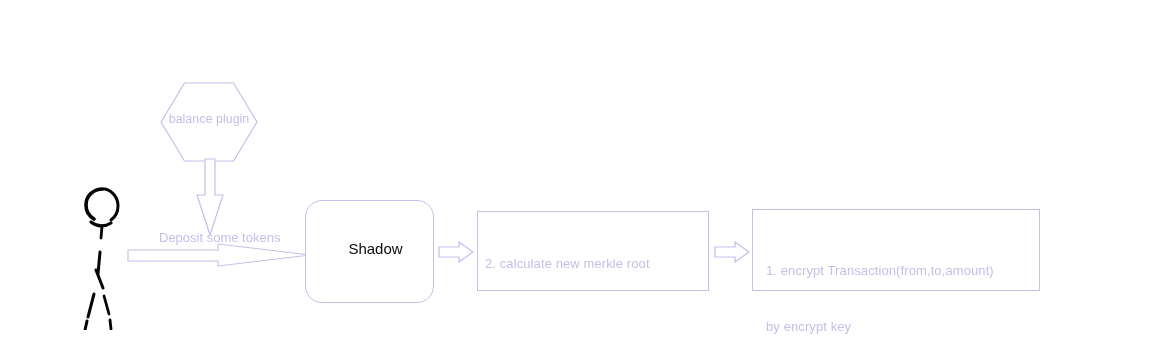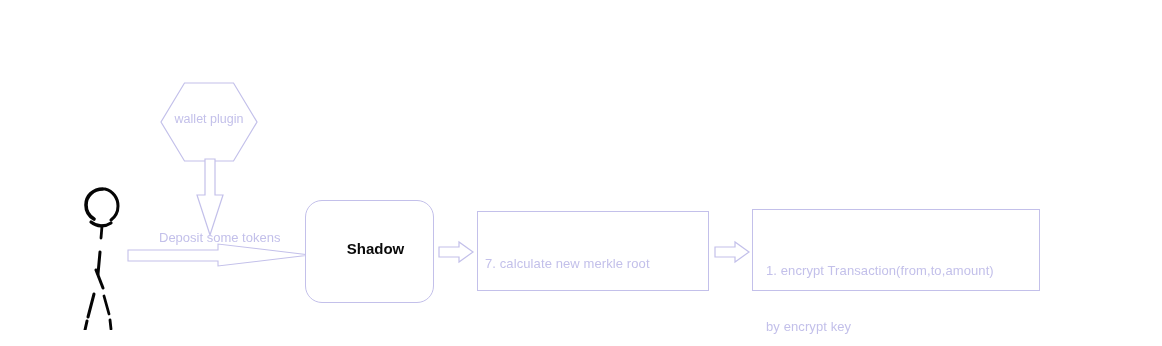--- a/index.html
+++ b/index.html
@@ -93,21 +93,21 @@
     box-sizing: border-box;
   }
   #shadow-label {
     position: absolute;
     left: 305px;
     top: 240px;
     width: 141px;
     text-align: center;
     color: #0a0a0a;
     font-size: 15px;
-    font-weight: bold;
+    font-weight: normal;
   }
 
   
   .block-arrow {
     position: absolute;
     width: 38px;
     height: 26px;
   }
   #arrow-shadow-to-steps { left: 437px; top: 239px; }
   #arrow-steps-to-storage { left: 713px; top: 239px; }
@@ -167,41 +167,41 @@
 
       <path d="M32 118 L 37 136" stroke-width="2.8"></path>
 
       <path d="M38 142 L 39 151" stroke-width="2.8"></path>
     </g>
   </svg>
 
   <svg id="hexagon" viewBox="0 0 98 80" xmlns="http://www.w3.org/2000/svg">
     <polygon points="24.5,1 73.5,1 97,40 73.5,79 24.5,79 1,40" fill="#ffffff" stroke="#c3c0ea" stroke-width="1.2"></polygon>
   </svg>
-  <div id="hexagon-label">wallet plugin</div>
+  <div id="hexagon-label">balance plugin</div>
 
   <svg id="down-arrow" viewBox="0 0 36 80" xmlns="http://www.w3.org/2000/svg">
     <polygon points="13,2 23,2 23,38 31,38 18,78 5,38 13,38" fill="#ffffff" stroke="#c3c0ea" stroke-width="1.2"></polygon>
   </svg>
 
   <svg id="deposit-arrow" viewBox="0 0 186 32" xmlns="http://www.w3.org/2000/svg">
     <polygon points="2,10 92,10 92,4 184,15 92,26 92,21 2,21" fill="#ffffff" stroke="#c3c0ea" stroke-width="1.1"></polygon>
   </svg>
   <div id="deposit-label">Deposit some tokens</div>
 
   <div id="shadow-box"></div>
   <div id="shadow-label">Shadow</div>
 
   <svg id="arrow-shadow-to-steps" class="block-arrow" viewBox="0 0 38 26" xmlns="http://www.w3.org/2000/svg">
     <polygon points="2,8 22,8 22,3 36,13 22,23 22,18 2,18" fill="#ffffff" stroke="#c3c0ea" stroke-width="1.2"></polygon>
   </svg>
 
   <div id="steps-box" class="step-box"></div>
   <div id="steps-list" class="node-text">
-    <div>7. calculate new merkle root</div>
+    <div>2. calculate new merkle root</div>
     
     
   </div>
 
   <svg id="arrow-steps-to-storage" class="block-arrow" viewBox="0 0 38 26" xmlns="http://www.w3.org/2000/svg">
     <polygon points="2,8 22,8 22,3 36,13 22,23 22,18 2,18" fill="#ffffff" stroke="#c3c0ea" stroke-width="1.2"></polygon>
   </svg>
 
   <div id="storage-box" class="step-box"></div>
   <div id="storage-list" class="node-text">

